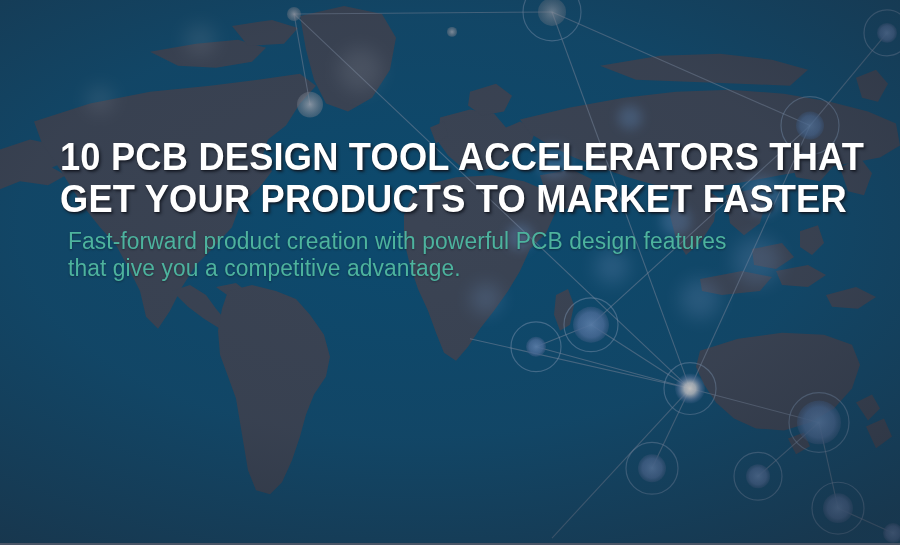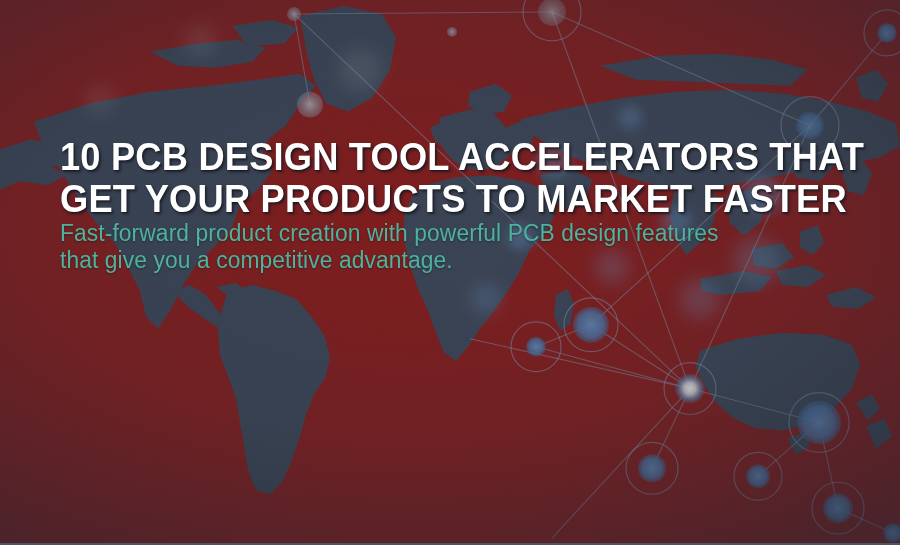--- a/index.html
+++ b/index.html
@@ -6,21 +6,21 @@
   html, body {
     margin: 0;
     padding: 0;
     background: #1c2230;
   }
   #banner {
     position: relative;
     width: 900px;
     height: 545px;
     overflow: hidden;
-    background: #7f1d1d;
+    background: #0c4a6e;
     font-family: "Liberation Sans", sans-serif;
     border-bottom: 2px solid #4a5566;
     box-sizing: border-box;
   }
   
   #map-layer,
   #network-layer,
   #bokeh-layer,
   #vignette-layer {
     position: absolute;
@@ -249,19 +249,19 @@
     </g>
   </svg>
 
   <div id="vignette-layer"></div>
 
   <div id="text-block">
     <h1 id="title" style="margin:0;">
       <span class="title-line">10 PCB Design Tool Accelerators That</span>
       <span class="title-line">Get Your Products To Market Faster</span>
     </h1>
-    <p id="subtitle" style="margin:0;">
+    <p id="subtitle" style="margin:8px;">
       <span class="subtitle-line">Fast-forward product creation with powerful PCB design features</span>
       <span class="subtitle-line">that give you a competitive advantage.</span>
     </p>
   </div>
 
 </div>
 
 </body></html>

